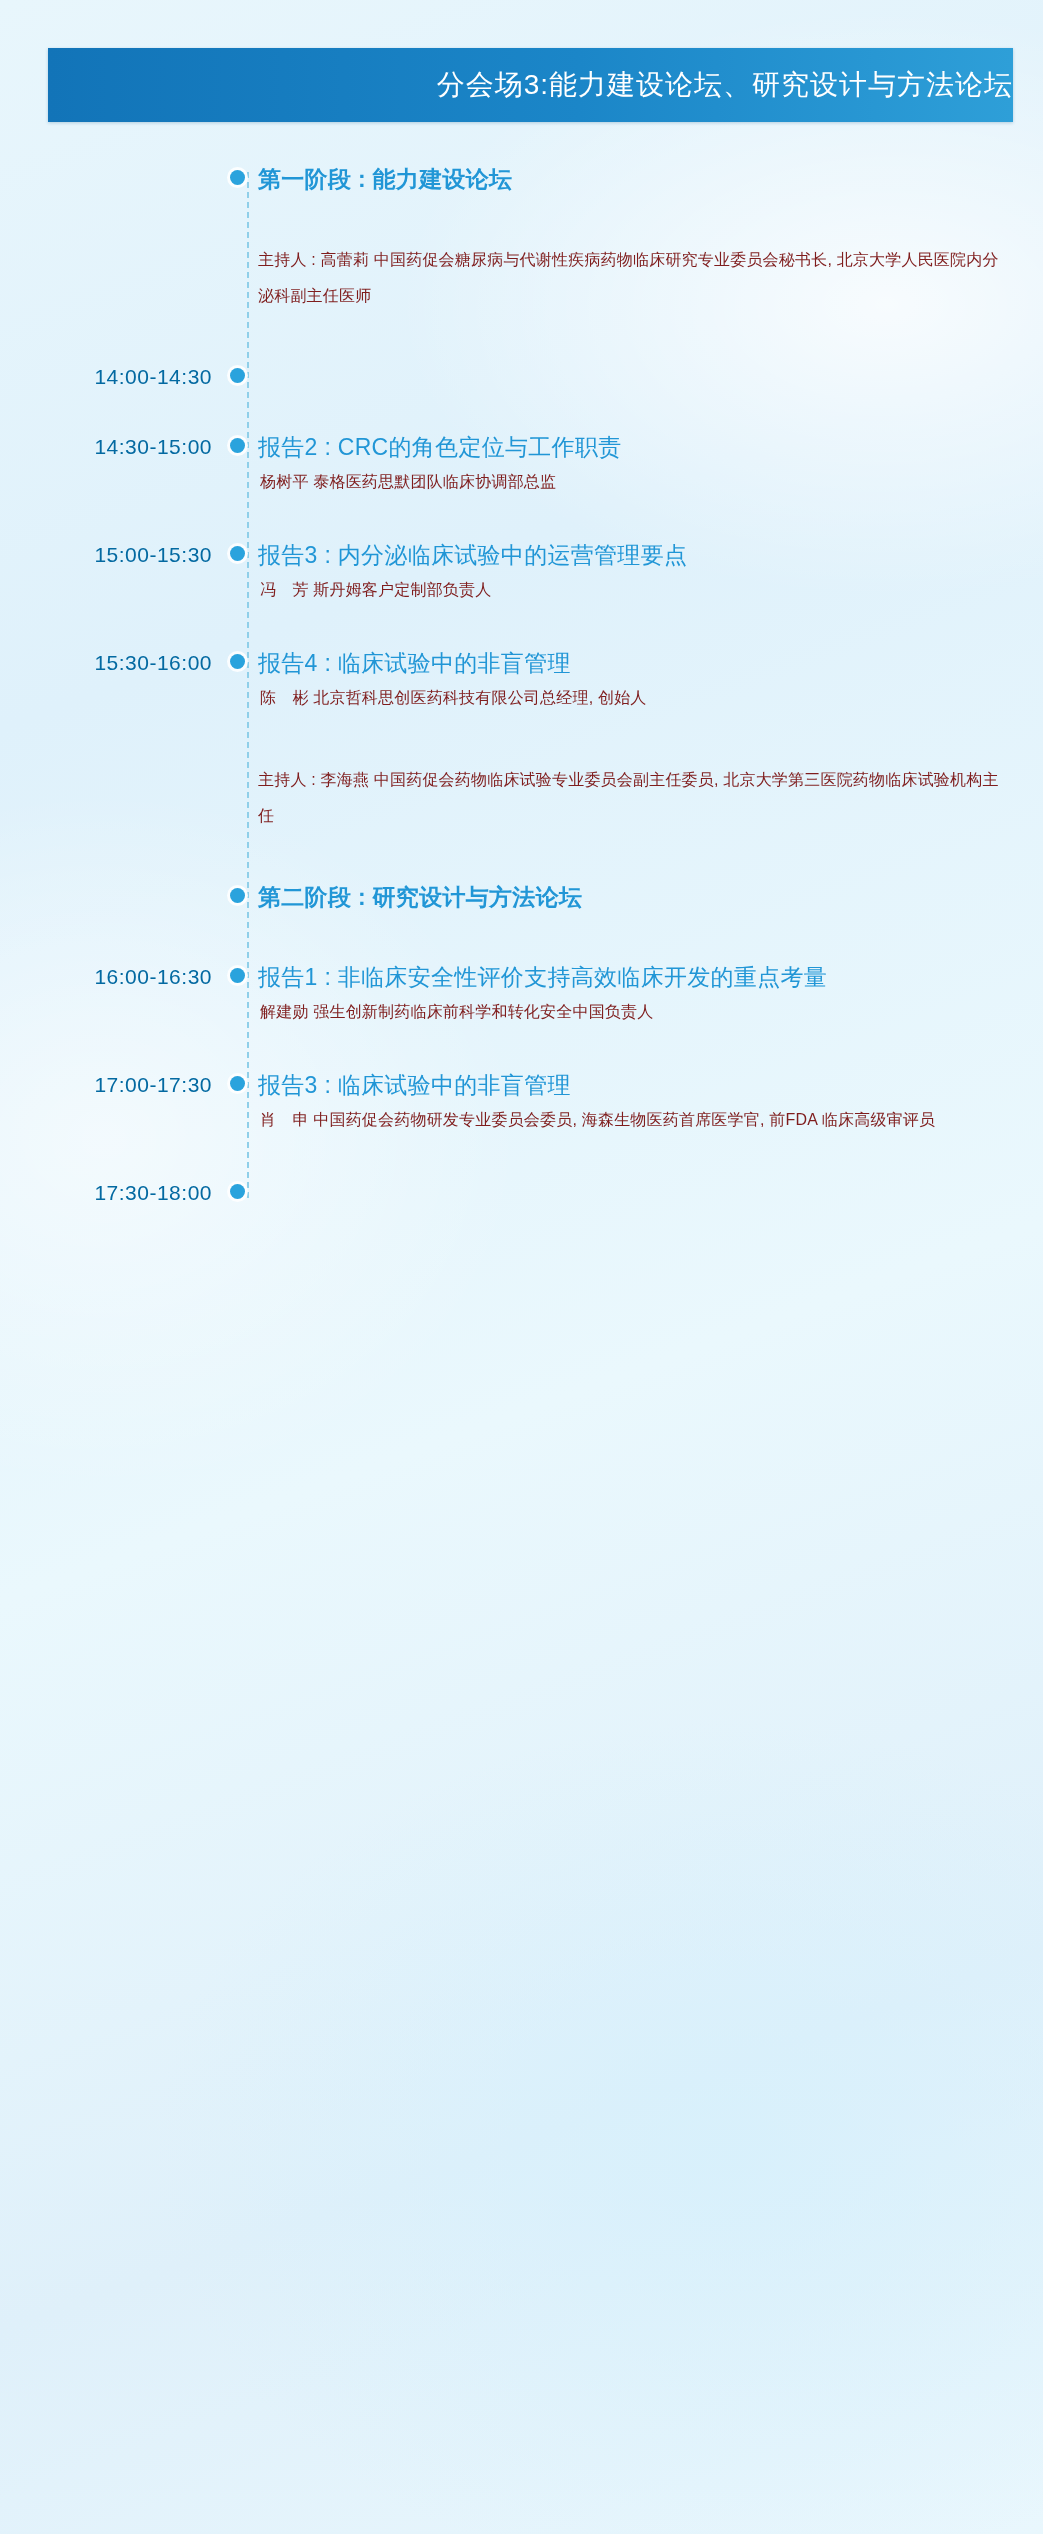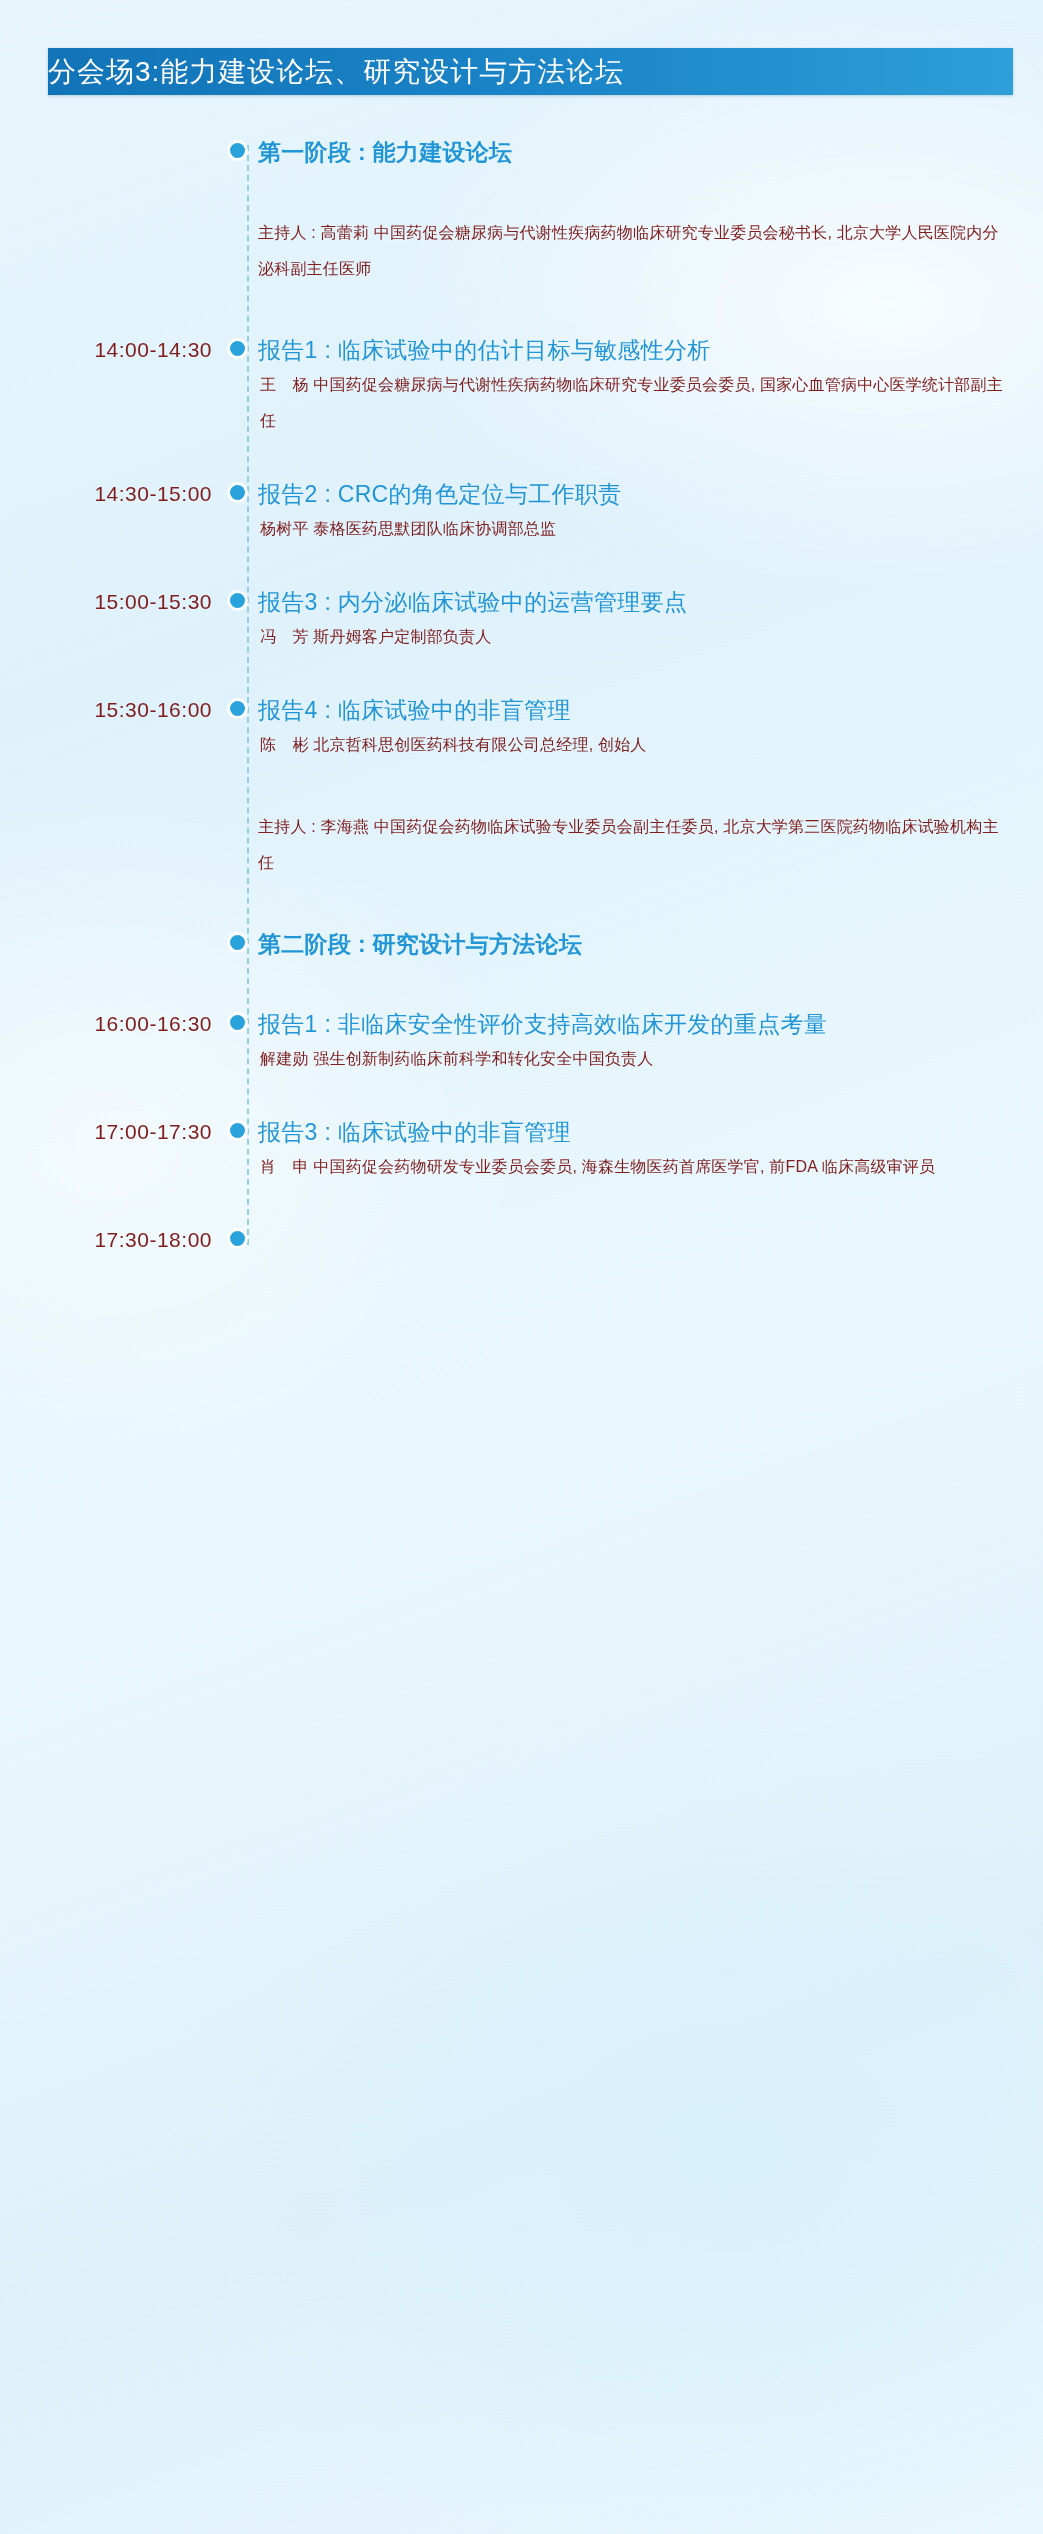--- a/index.html
+++ b/index.html
@@ -28,24 +28,24 @@
     background:
       radial-gradient(ellipse 700px 420px at 85% 12%, rgba(255,255,255,0.75), rgba(255,255,255,0) 70%),
       radial-gradient(ellipse 600px 500px at 10% 45%, rgba(255,255,255,0.55), rgba(255,255,255,0) 70%),
       radial-gradient(ellipse 800px 600px at 70% 85%, rgba(214,240,252,0.8), rgba(255,255,255,0) 72%);
     pointer-events: none;
   }
   .title-bar {
     position: relative;
     margin: 48px 30px 0 48px;
     background: linear-gradient(90deg, #1274b8 0%, #1b86c8 55%, #2e9fd8 100%);
-    height: 47px;
+    height: 74px;
     display: flex;
     align-items: center;
-    justify-content: flex-start;
+    justify-content: flex-end;
     box-shadow: 0 1px 3px rgba(20,90,140,0.25);
   }
   .title-bar .title-text {
     color: #ffffff;
     font-size: 28px;
     letter-spacing: 1px;
     font-weight: normal;
   }
   .agenda {
     position: relative;
@@ -66,21 +66,21 @@
     align-items: flex-start;
     margin-bottom: 30px;
   }
   .time-col {
     width: 222px;
     flex: 0 0 222px;
     text-align: right;
     padding-right: 10px;
     box-sizing: border-box;
     font-size: 21px;
-    color: #7f1d1d;
+    color: #0369a1;
     line-height: 30px;
     padding-top: 2px;
     letter-spacing: 0.5px;
   }
   .dot-col {
     width: 30px;
     flex: 0 0 30px;
     display: flex;
     justify-content: center;
     padding-top: 8px;
@@ -155,24 +155,20 @@
       <div class="content-col">
         <div class="sub">主持人 : 高蕾莉  中国药促会糖尿病与代谢性疾病药物临床研究专业委员会秘书长, 北京大学人民医院内分泌科副主任医师</div>
       </div>
     </div>
 
     <div class="row gap-md">
       <div class="time-col">14:00-14:30</div>
       <div class="dot-col">
           <span class="dot"></span>
         </div>
-      <div class="content-col">
-        <div class="head">报告1 : 临床试验中的估计目标与敏感性分析</div>
-        <div class="sub indent">王　杨  中国药促会糖尿病与代谢性疾病药物临床研究专业委员会委员, 国家心血管病中心医学统计部副主任</div>
-      </div>
     </div>
 
     <div class="row gap-md">
       <div class="time-col">14:30-15:00</div>
       <div class="dot-col">
           <span class="dot"></span>
         </div>
       <div class="content-col">
         <div class="head">报告2 : CRC的角色定位与工作职责</div>
         <div class="sub indent">杨树平  泰格医药思默团队临床协调部总监</div>

